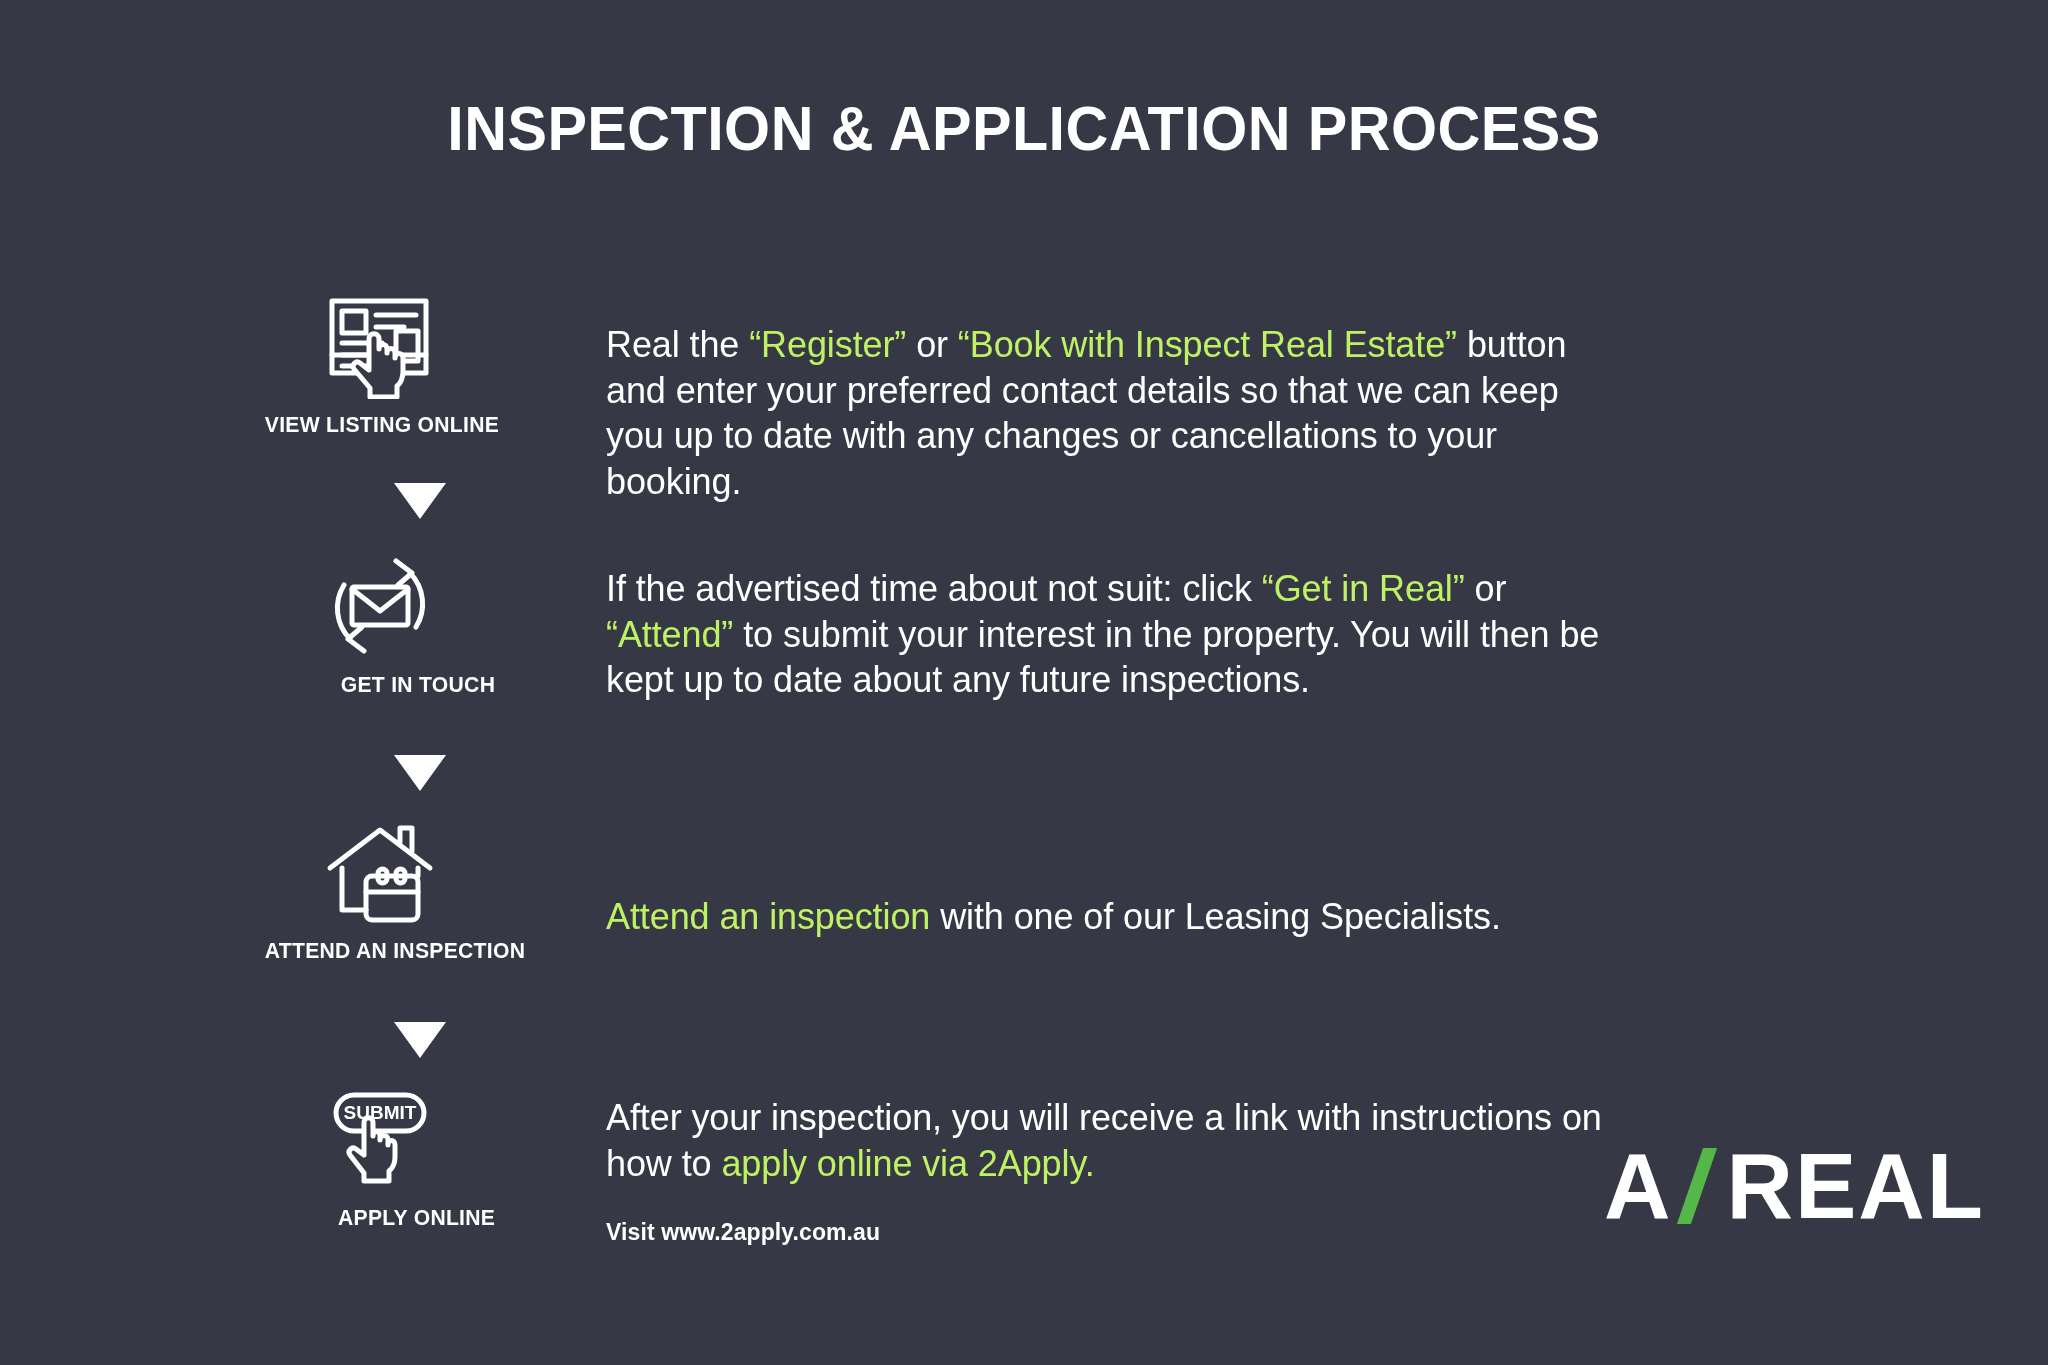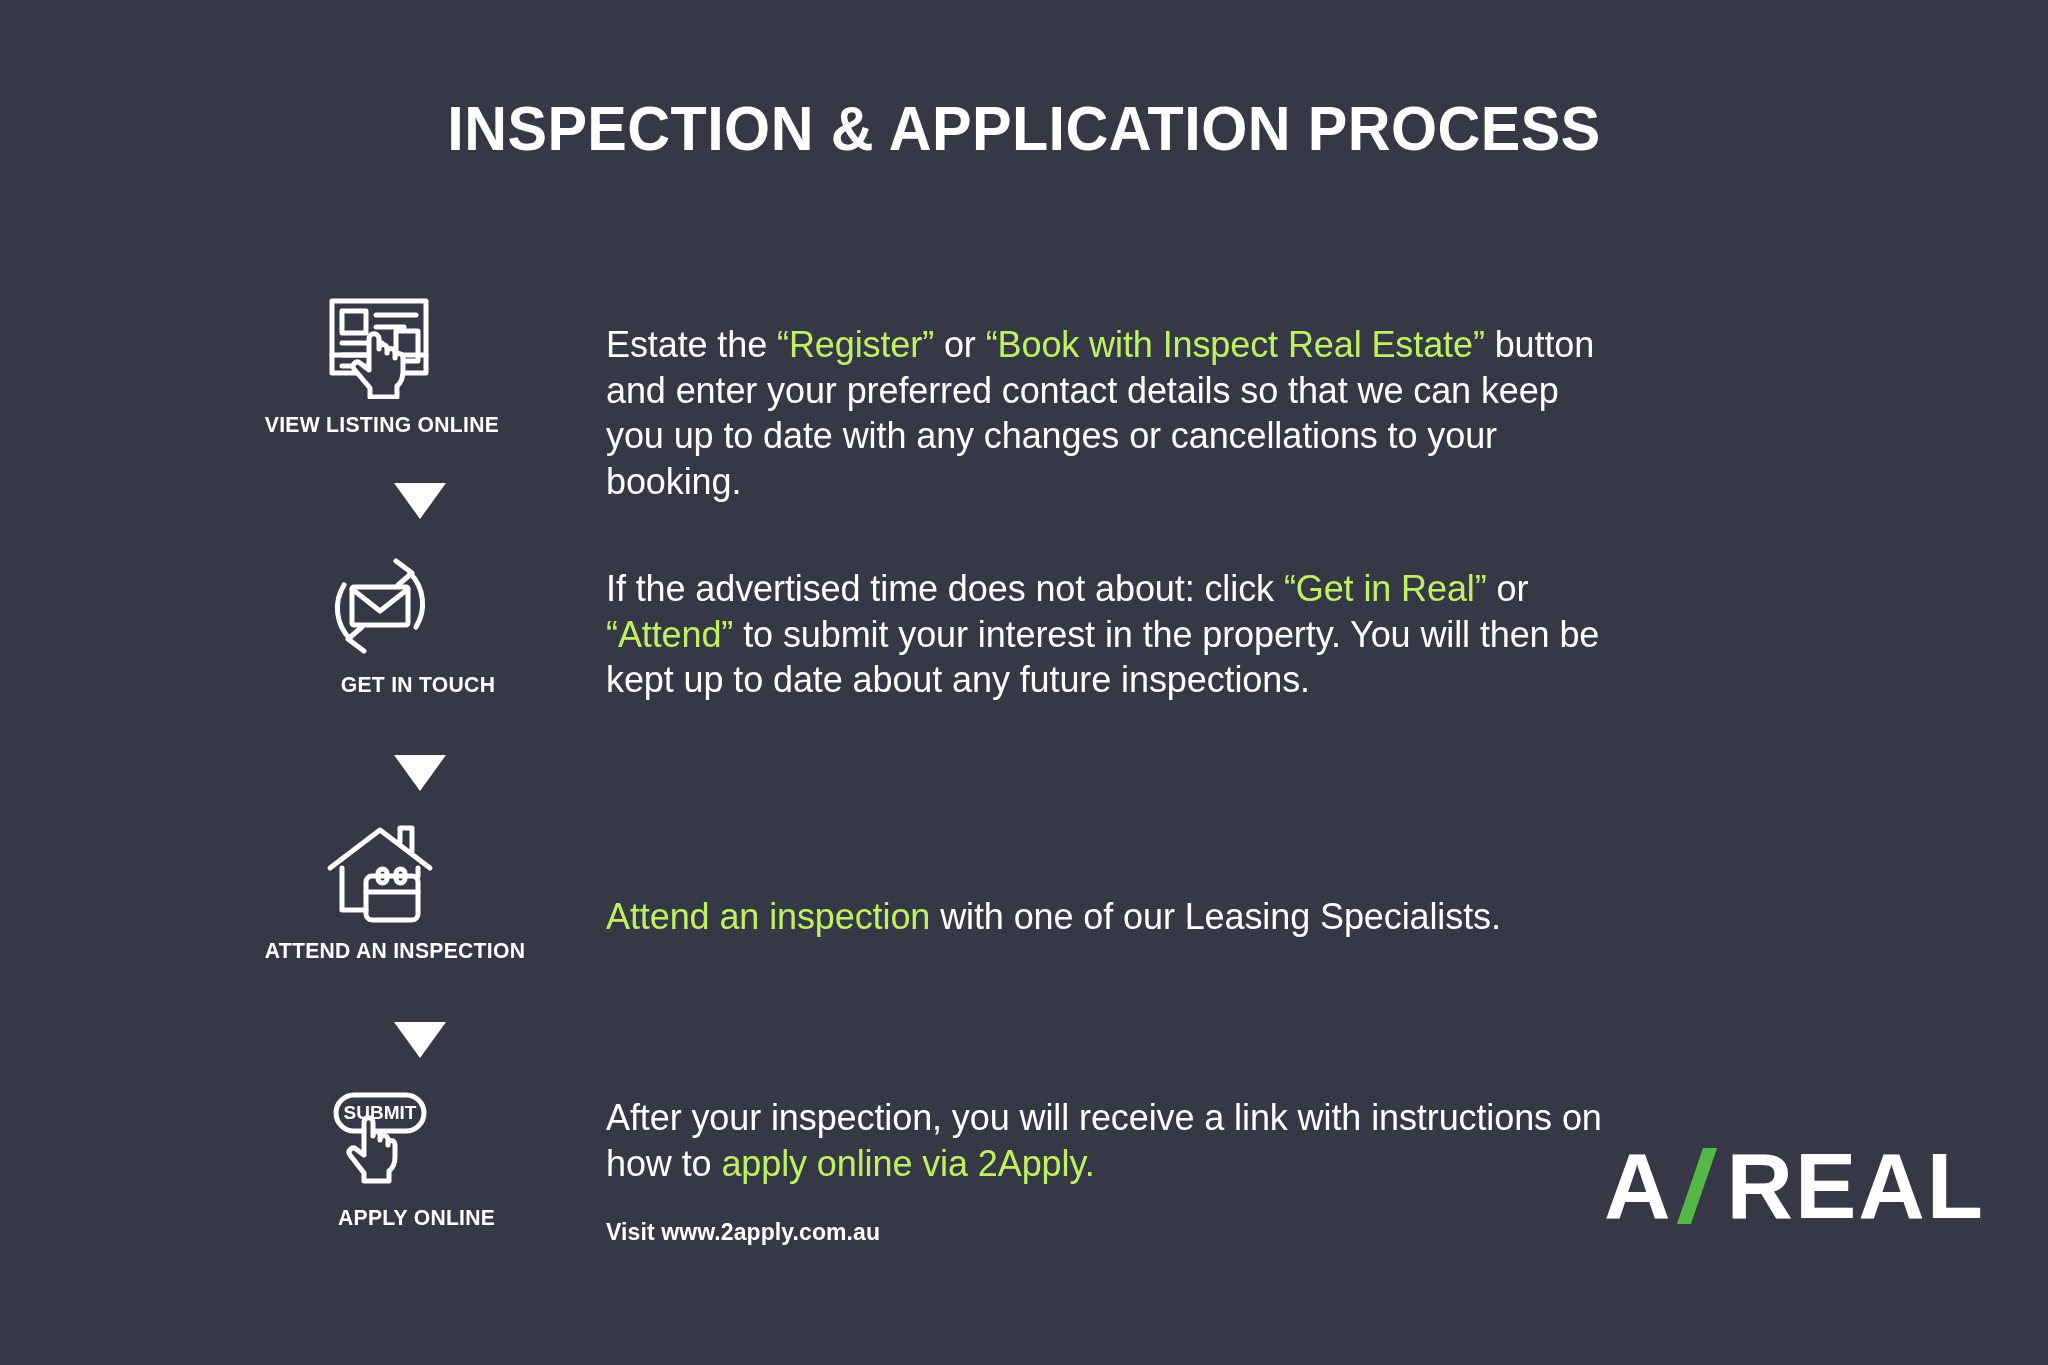--- a/index.html
+++ b/index.html
@@ -143,42 +143,42 @@
           <line x1="22" y1="62" x2="60" y2="62"></line>
           <line x1="22" y1="73" x2="62" y2="73"></line>
           <path d="M49 46 v31 l-9 -7 c-4 -3 -9 2 -6 6 l16 19 v9 h27 v-11 c5 -4 6 -10 6 -15 v-13
                    c0 -6 -8 -6 -8 0 v-5 c0 -6 -8 -6 -8 0 v-4 c0 -6 -8 -6 -8 0 v-10
                    c0 -7 -10 -7 -10 0 z" fill="#363945"></path>
         </svg>
       </div>
       <div class="icon-label">VIEW LISTING ONLINE</div>
     </div>
     <div class="text-col" style="top:30px; position:absolute;">
-      <span>Estate the </span><span class="hl">“Register”</span><span> or </span><span class="hl">“Book with Inspect Real Estate”</span><span> button and enter your preferred contact details so that we can keep you up to date with any changes or cancellations to your booking.</span>
+      <span>Real the </span><span class="hl">“Register”</span><span> or </span><span class="hl">“Book with Inspect Real Estate”</span><span> button and enter your preferred contact details so that we can keep you up to date with any changes or cancellations to your booking.</span>
     </div>
   </div>
 
   <div class="arrow" style="left:394px; top:483px;"></div>
 
   <div class="step" style="top:552px;">
     <div class="icon-col">
       <div class="icon-box">
         <svg width="116" height="110" viewBox="0 0 116 110" fill="none" stroke="#ffffff" stroke-width="5" stroke-linecap="round" stroke-linejoin="round">
           <path d="M88 22 A44 44 0 0 1 94 76"></path>
           <path d="M28 88 A44 44 0 0 1 22 34"></path>
           <path d="M74 10 L90 22 L76 34"></path>
           <path d="M42 100 L26 88 L40 76"></path>
           <rect x="30" y="36" width="56" height="38" rx="2"></rect>
           <path d="M30 38 L58 60 L86 38"></path>
         </svg>
       </div>
       <div class="icon-label">GET IN TOUCH</div>
     </div>
     <div class="text-col" style="top:14px; position:absolute;">
-      <span>If the advertised time does not about: click </span><span class="hl">“Get in Real”</span><span> or </span><span class="hl">“Attend”</span><span> to submit your interest in the property. You will then be kept up to date about any future inspections.</span>
+      <span>If the advertised time about not suit: click </span><span class="hl">“Get in Real”</span><span> or </span><span class="hl">“Attend”</span><span> to submit your interest in the property. You will then be kept up to date about any future inspections.</span>
     </div>
   </div>
 
   <div class="arrow" style="left:394px; top:755px;"></div>
 
   <div class="step" style="top:818px;">
     <div class="icon-col">
       <div class="icon-box">
         <svg width="116" height="108" viewBox="0 0 116 108" fill="none" stroke="#ffffff" stroke-width="5" stroke-linecap="round" stroke-linejoin="round">
           <path d="M8 50 L58 12 L108 50"></path>

